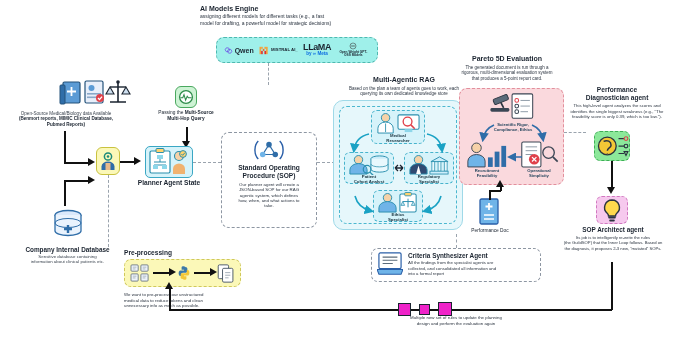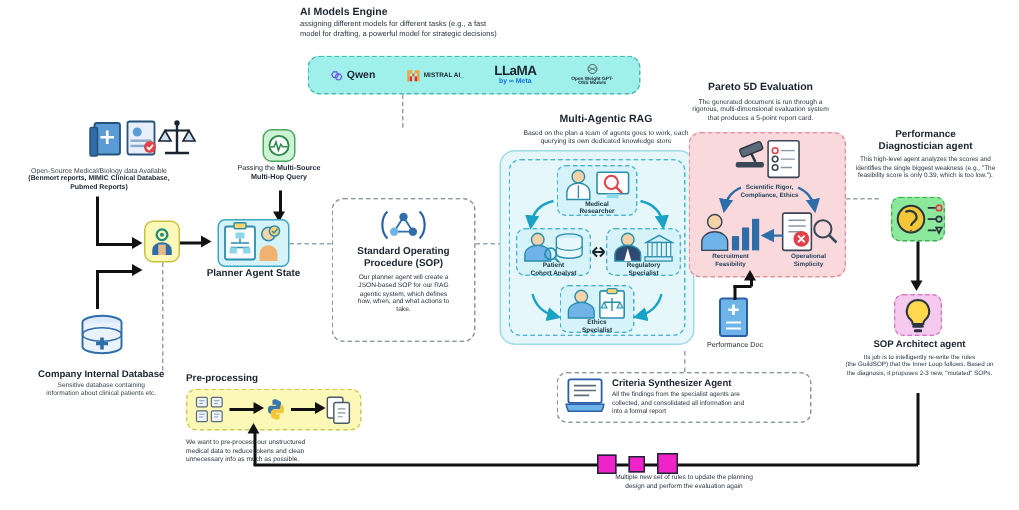--- a/index.html
+++ b/index.html
@@ -48,21 +48,21 @@
 <div class="canvas">
 
   <div class="node" style="left:200px;top:5px;width:200px;">
     <div style="font-size:7px;font-weight:bold;">AI Models Engine</div>
     <div style="font-size:5px;line-height:1.35;margin-top:1px;color:#2b3440;">
       <div>assigning different models for different tasks (e.g., a fast</div>
       <div>model for drafting, a powerful model for strategic decisions)</div>
     </div>
   </div>
 
-  <div class="panel engine-box" style="left:205px;top:37px;width:222px;height:26px;">
+  <div class="panel engine-box" style="left:216px;top:37px;width:162px;height:26px;">
     <div style="display:flex;align-items:center;justify-content:space-around;height:100%;padding:0 4px;">
       <div style="display:flex;align-items:center;gap:2px;">
         <svg width="9" height="9" viewBox="0 0 24 24">
           <path d="M6 5 L12 5 L15 10 L12 15 L6 15 L3 10 Z" fill="none" stroke="#6b4ee6" stroke-width="2"></path>
           <path d="M12 9 L18 9 L21 14 L18 19 L12 19 L9 14 Z" fill="none" stroke="#6b4ee6" stroke-width="2"></path>
         </svg>
         <span style="font-size:7px;font-weight:bold;color:#1b2430;">Qwen</span>
       </div>
       <div style="display:flex;align-items:center;gap:2px;">
         <svg width="10" height="9" viewBox="0 0 24 22">

